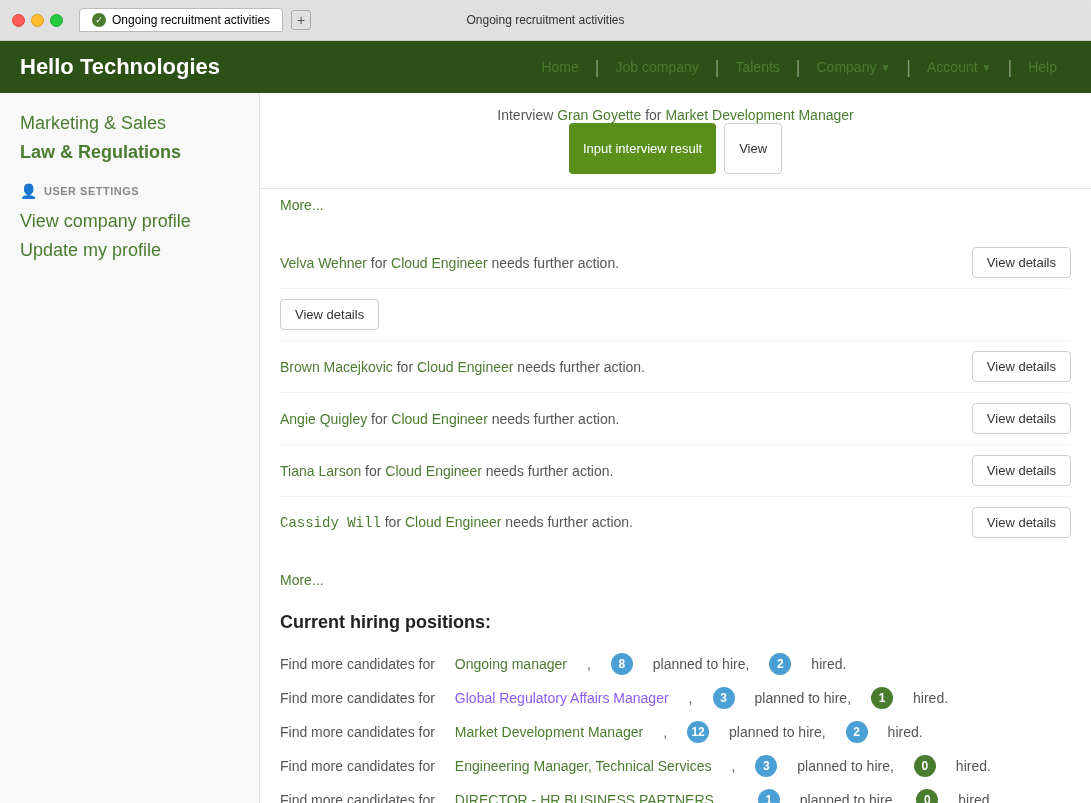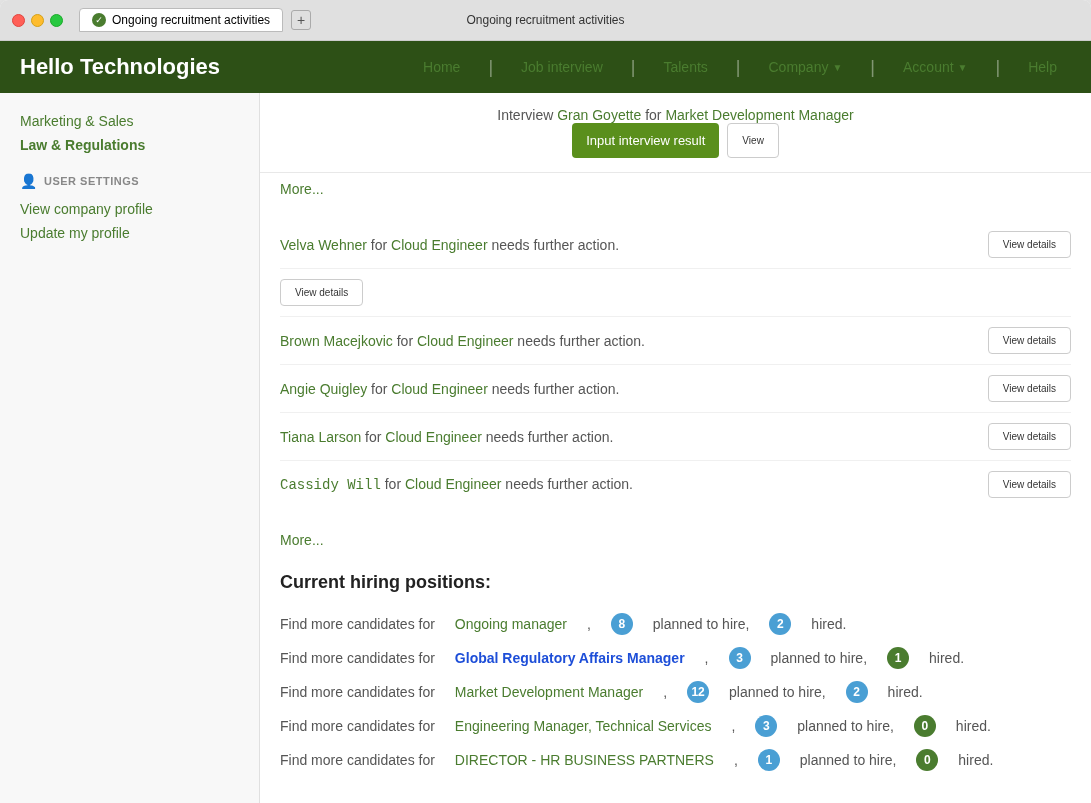--- a/index.html
+++ b/index.html
@@ -34,21 +34,21 @@
       display: flex;
       align-items: center;
       height: 52px;
     }
     .navbar-brand {
       color: white;
       font-size: 22px;
       font-weight: bold;
       margin-right: auto;
     }
-    .navbar-nav { display: flex; align-items: center; gap: 12px; }
+    .navbar-nav { display: flex; align-items: center; gap: 0; }
     .nav-item {
       color: white;
       padding: 16px 14px;
       font-size: 14px;
       cursor: pointer;
       text-decoration: none;
       display: flex;
       align-items: center;
       gap: 4px;
     }
@@ -66,51 +66,51 @@
       font-weight: bold;
       color: #888;
       letter-spacing: 0.5px;
       margin-bottom: 8px;
       margin-top: 16px;
       display: flex;
       align-items: center;
       gap: 6px;
     }
     .sidebar-section-title .user-icon { font-size: 14px; }
-    .sidebar-link { color: #4a7c2f; text-decoration: none; display: block; padding: 4px 0; font-size: 14px; }
+    .sidebar-link { color: #4a7c2f; text-decoration: none; display: block; padding: 4px 0; font-size: 18px; }
 
     
     .interview-row {
       display: flex;
       align-items: center;
       justify-content: space-between;
       padding: 14px 20px;
       border-bottom: 1px solid #e8e8e8;
       background: white;
       flex-direction: column;
     }
     .interview-text { font-size: 14px; color: #555; }
     .interview-text a { color: #4a7c2f; text-decoration: none; }
     .interview-btns { display: flex; gap: 8px; }
     .btn-green {
       background: #5a8f1c;
       color: white;
       border: none;
-      padding: 10px 14px;
+      padding: 18px 14px;
       border-radius: 4px;
       font-size: 13px;
       cursor: pointer;
     }
     .btn-outline {
       background: white;
       color: #333;
       border: 1px solid #ccc;
       padding: 7px 14px;
       border-radius: 4px;
-      font-size: 10px;
+      font-size: 13px;
       cursor: pointer;
     }
 
     
     .section { padding: 16px 20px; }
     .more-link { color: #4a7c2f; font-size: 14px; text-decoration: none; display: block; padding: 8px 20px; }
     .section-title { font-size: 18px; font-weight: bold; color: #222; margin-bottom: 14px; }
 
     
     .stucked-item {
@@ -166,21 +166,21 @@
   </div>
 
   <nav class="navbar">
     <div class="navbar-brand">Hello Technologies</div>
     <div class="navbar-nav">
       <a class="nav-item" style="color: rgb(74, 124, 47); text-decoration: none;">
         <span>Home</span>
       </a>
       <span class="nav-divider">|</span>
       <a class="nav-item" style="color: rgb(74, 124, 47); text-decoration: none;">
-        <span>Job interview</span>
+        <span>Job company</span>
       </a>
       <span class="nav-divider">|</span>
       <a class="nav-item" style="color: rgb(74, 124, 47); text-decoration: none;">
         <span>Talents</span>
       </a>
       <span class="nav-divider">|</span>
       <a class="nav-item" style="color: rgb(74, 124, 47); text-decoration: none;">
         <span>Company</span>
         <span class="arrow">▼</span>
       </a>
@@ -294,21 +294,21 @@
           <a style="color: rgb(74, 124, 47); text-decoration: none;">Ongoing manager</a>
             <span>,</span>
           <span class="badge badge-blue">8</span>
           <span>planned to hire,</span>
           <span class="badge badge-blue">2</span>
           <span>hired.</span>
         </div>
 
         <div class="position-item">
           <span>Find more candidates for</span>
-          <a style="color: #1d4ed8; text-decoration: none; font-weight: bold;">Global Regulatory Affairs Manager</a>
+          <a style="color: #8b5cf6; text-decoration: none;">Global Regulatory Affairs Manager</a>
             <span>,</span>
           <span class="badge badge-blue">3</span>
           <span>planned to hire,</span>
           <span class="badge badge-green">1</span>
           <span>hired.</span>
         </div>
 
         <div class="position-item">
           <span>Find more candidates for</span>
           <a style="color: rgb(74, 124, 47); text-decoration: none;">Market Development Manager</a>

